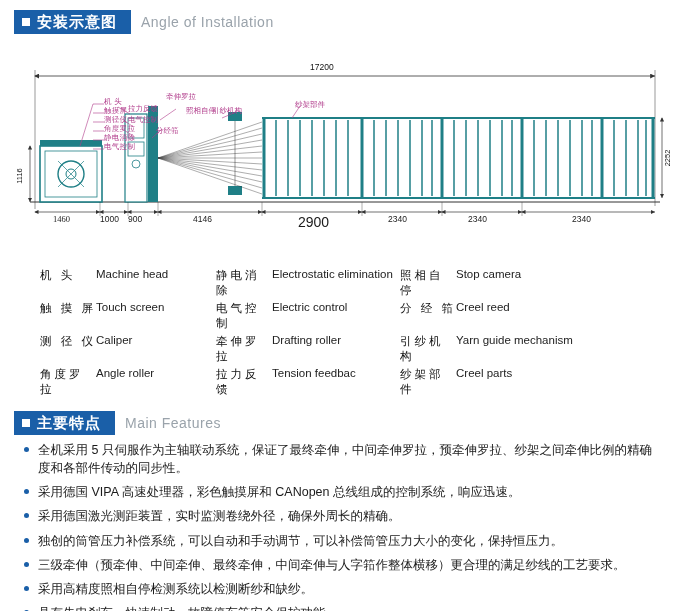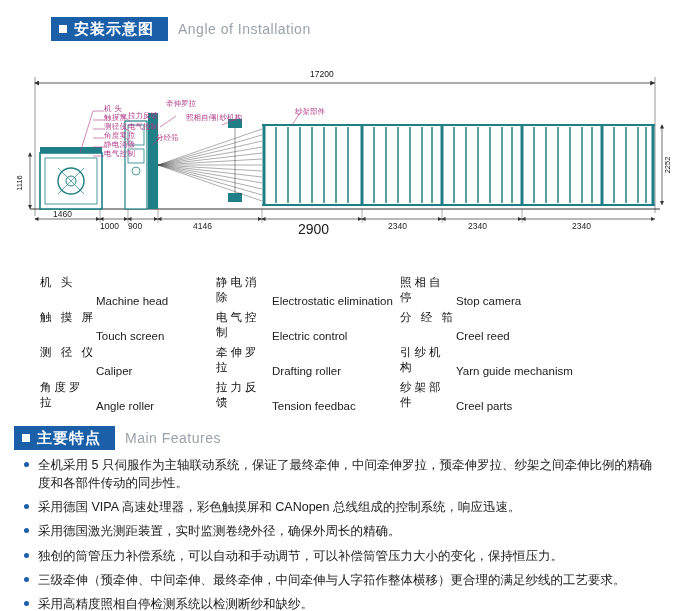--- a/index.html
+++ b/index.html
@@ -35,42 +35,42 @@
   .legend{
     margin:4px 0 0 0;
     padding:0 22px 0 40px;
     display:grid;
     grid-template-columns:56px 120px 56px 128px 56px auto;
     row-gap:3px;
     font-size:11.5px;
     color:#111;
   }
   .legend .cn{letter-spacing:3px;}
-  .legend .en{color:#222;margin-top:20px;}
+  .legend .en{color:#222;}
   
   .features{padding:6px 18px 0 22px;}
   ul.feat{list-style:none;margin:0;padding:0;}
   ul.feat li{
     position:relative;
     padding-left:16px;
     margin-bottom:6px;
     font-size:12.5px;
     line-height:1.45;
     color:#1b1b1b;
   }
   ul.feat li:before{
     content:"";position:absolute;left:2px;top:6px;
     width:5px;height:5px;border-radius:50%;
     background:#1a5fa8;
   }
 </style>
 </head>
 <body>
 
-<div class="sect-head" style="padding-top:17px;margin-left:37px;">
+<div class="sect-head" style="padding-top:10px;">
   <div class="sect-bar">
     <span class="sq"></span>
     <span>安装示意图</span>
   </div>
   <div class="sect-sub">Angle of Installation</div>
 </div>
 
 <div class="diagram">
   <svg width="674" height="230" viewBox="0 0 674 230">
     <defs>
@@ -229,21 +229,21 @@
   <div style="position:absolute;left:166px;top:58px;font-size:7.5px;color:#b03a8a;line-height:9.5px;">牵伸罗拉</div>
   <div style="position:absolute;left:128px;top:70px;font-size:7.5px;color:#b03a8a;line-height:9.5px;">拉力反馈</div>
   <div style="position:absolute;left:128px;top:81px;font-size:7.5px;color:#b03a8a;line-height:9.5px;">电气控制</div>
   <div style="position:absolute;left:186px;top:72px;font-size:7.5px;color:#b03a8a;">照相自停</div>
   <div style="position:absolute;left:156px;top:92px;font-size:7.5px;color:#b03a8a;">分经筘</div>
   <div style="position:absolute;left:212px;top:72px;font-size:7.5px;color:#b03a8a;">引纱机构</div>
   <div style="position:absolute;left:295px;top:66px;font-size:7.5px;color:#b03a8a;">纱架部件</div>
 
   <div style="position:absolute;left:310px;top:28px;font-size:8.5px;color:#111;">17200</div>
 
-  <div style="position:absolute;left:53px;top:168px;font-size:8.5px;">1460</div>
+  <div style="position:absolute;left:53px;top:180px;font-size:8.5px;font-family:Liberation Serif, serif;">1460</div>
   <div style="position:absolute;left:100px;top:180px;font-size:8.5px;">1000</div>
   <div style="position:absolute;left:128px;top:180px;font-size:8.5px;">900</div>
   <div style="position:absolute;left:193px;top:180px;font-size:8.5px;">4146</div>
   <div style="position:absolute;left:298px;top:180px;font-size:14px;">2900</div>
   <div style="position:absolute;left:388px;top:180px;font-size:8.5px;">2340</div>
   <div style="position:absolute;left:468px;top:180px;font-size:8.5px;">2340</div>
   <div style="position:absolute;left:572px;top:180px;font-size:8.5px;">2340</div>
 </div>
 
 <div class="legend">

